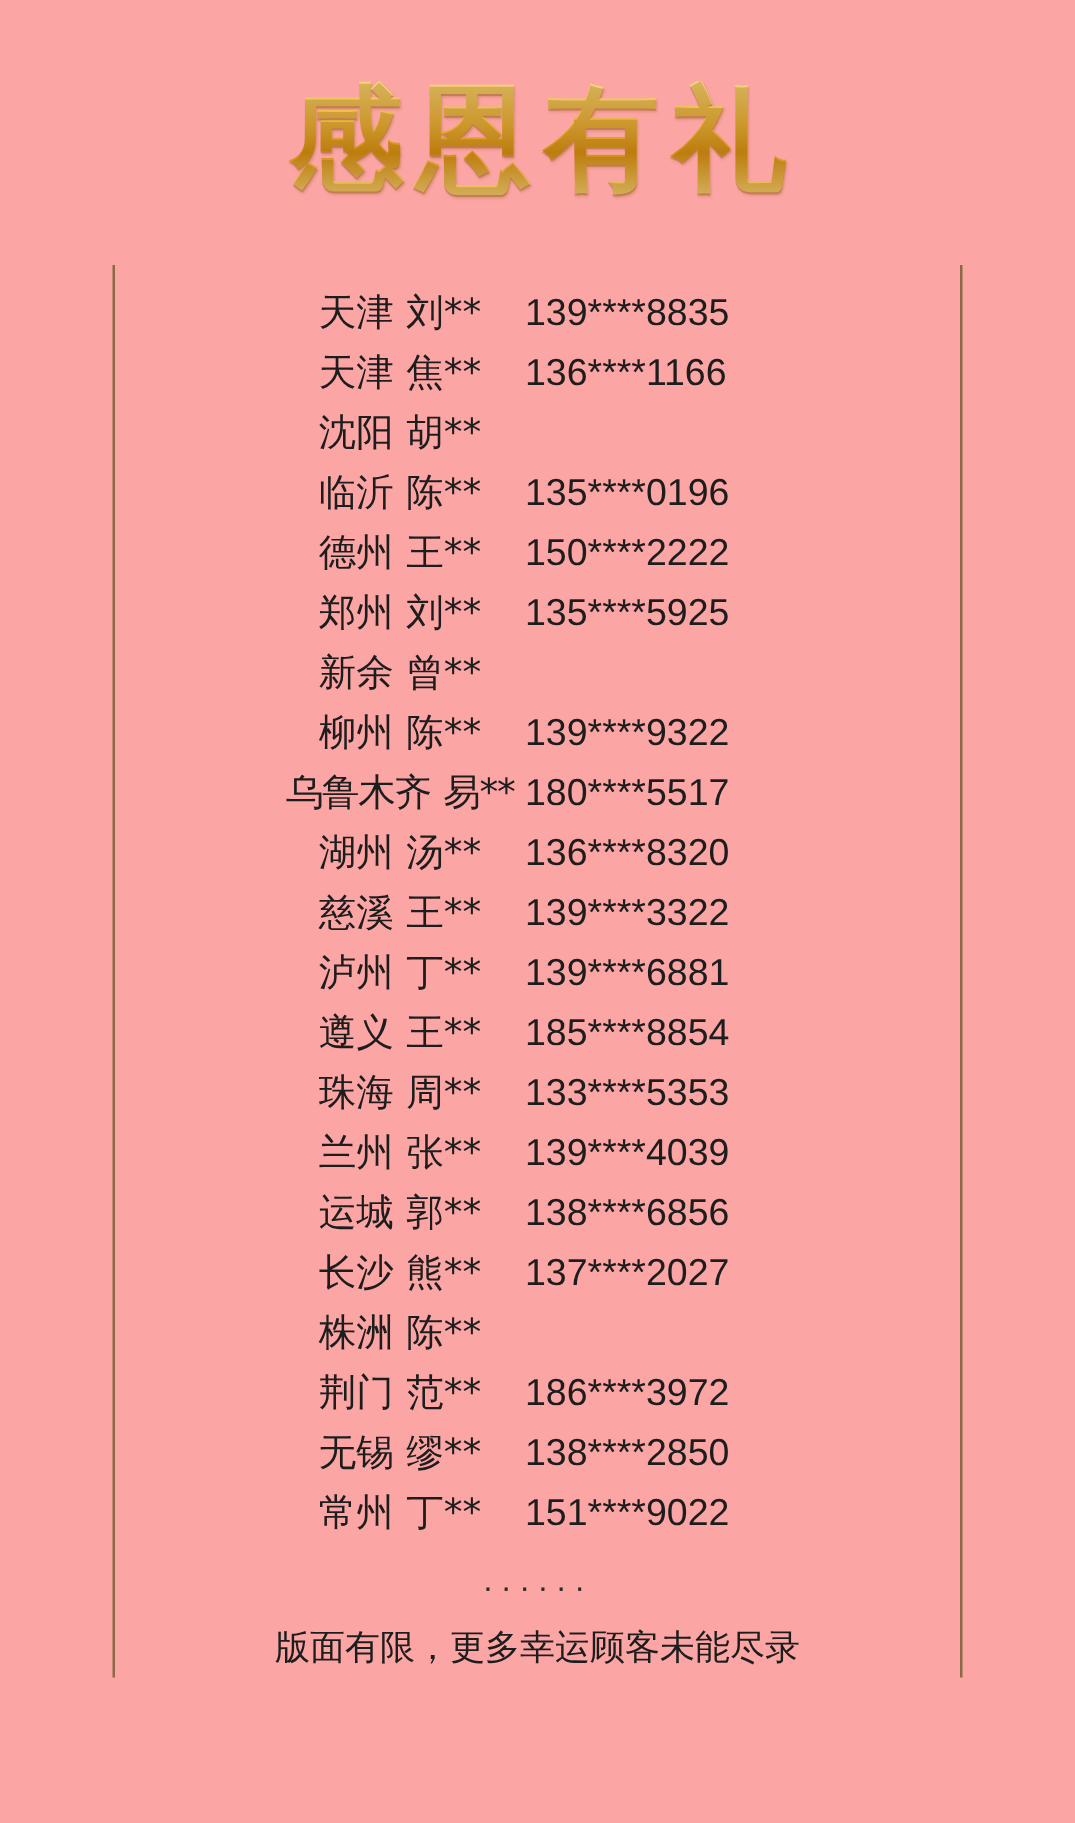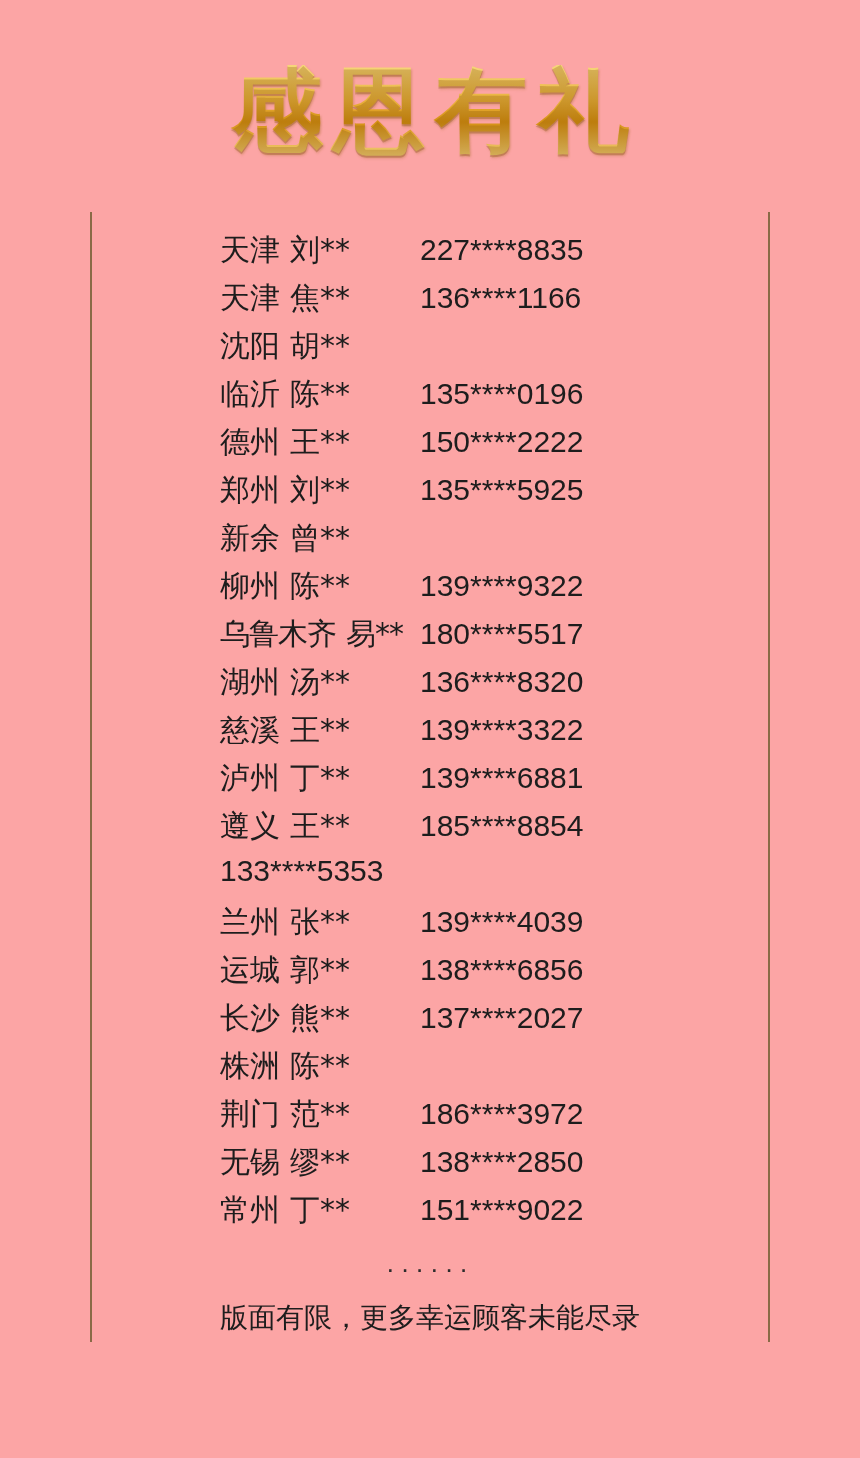--- a/index.html
+++ b/index.html
@@ -64,20 +64,21 @@
     height: 1130px;
     background: #8a6a46;
   }
   .rule.left  { left: 0; }
   .rule.right { right: 0; }
 
   .winner-list {
     list-style: none;
     margin: 0;
     padding: 18px 0 0 0;
+    text-align: center;
   }
   .winner-row {
     display: flex;
     align-items: baseline;
     height: 48px;
     padding-left: 130px;
     box-sizing: border-box;
   }
   .w-name {
     width: 200px;
@@ -123,21 +124,21 @@
     <div class="title">感恩有礼</div>
   </div>
 
   <div class="list-frame">
     <div class="rule left"></div>
     <div class="rule right"></div>
 
     <ul class="winner-list" id="winner-list">
         <li class="winner-row">
           <span class="w-name"><span class="city">天津</span><span class="surname">刘**</span></span>
-          <span class="w-phone">227****8835</span>
+          <span class="w-phone">139****8835</span>
         </li>
         <li class="winner-row">
           <span class="w-name"><span class="city">天津</span><span class="surname">焦**</span></span>
           <span class="w-phone">136****1166</span>
         </li>
         <li class="winner-row">
           <span class="w-name"><span class="city">沈阳</span><span class="surname">胡**</span></span>
         </li>
         <li class="winner-row">
           <span class="w-name"><span class="city">临沂</span><span class="surname">陈**</span></span>
@@ -172,20 +173,21 @@
         </li>
         <li class="winner-row">
           <span class="w-name"><span class="city">泸州</span><span class="surname">丁**</span></span>
           <span class="w-phone">139****6881</span>
         </li>
         <li class="winner-row">
           <span class="w-name"><span class="city">遵义</span><span class="surname">王**</span></span>
           <span class="w-phone">185****8854</span>
         </li>
         <li class="winner-row">
+          <span class="w-name"><span class="city">珠海</span><span class="surname">周**</span></span>
           <span class="w-phone">133****5353</span>
         </li>
         <li class="winner-row">
           <span class="w-name"><span class="city">兰州</span><span class="surname">张**</span></span>
           <span class="w-phone">139****4039</span>
         </li>
         <li class="winner-row">
           <span class="w-name"><span class="city">运城</span><span class="surname">郭**</span></span>
           <span class="w-phone">138****6856</span>
         </li>

